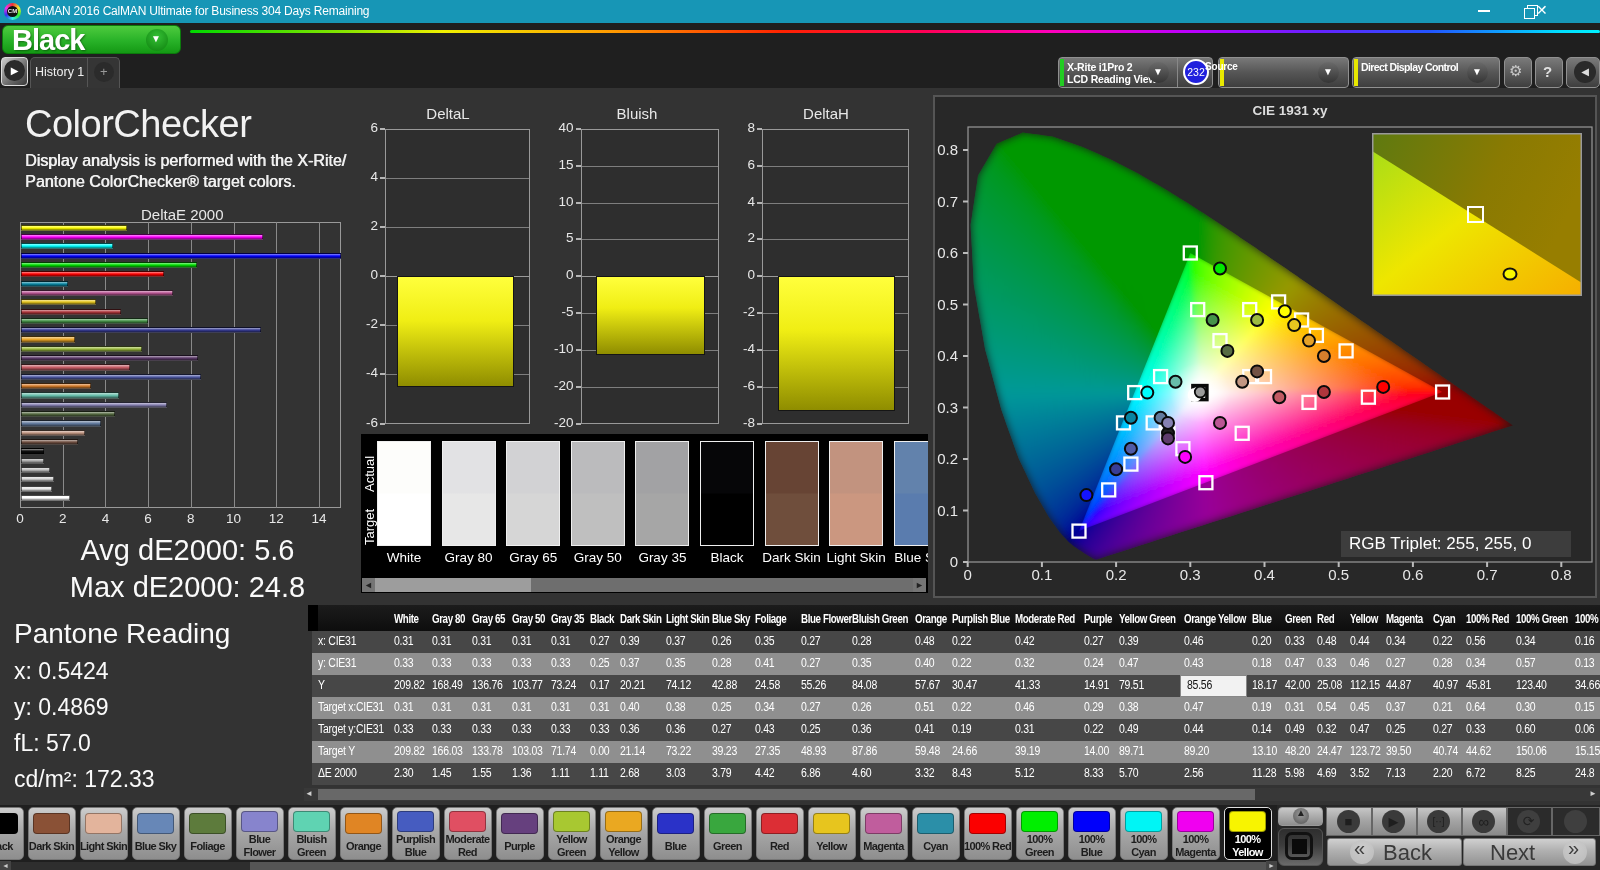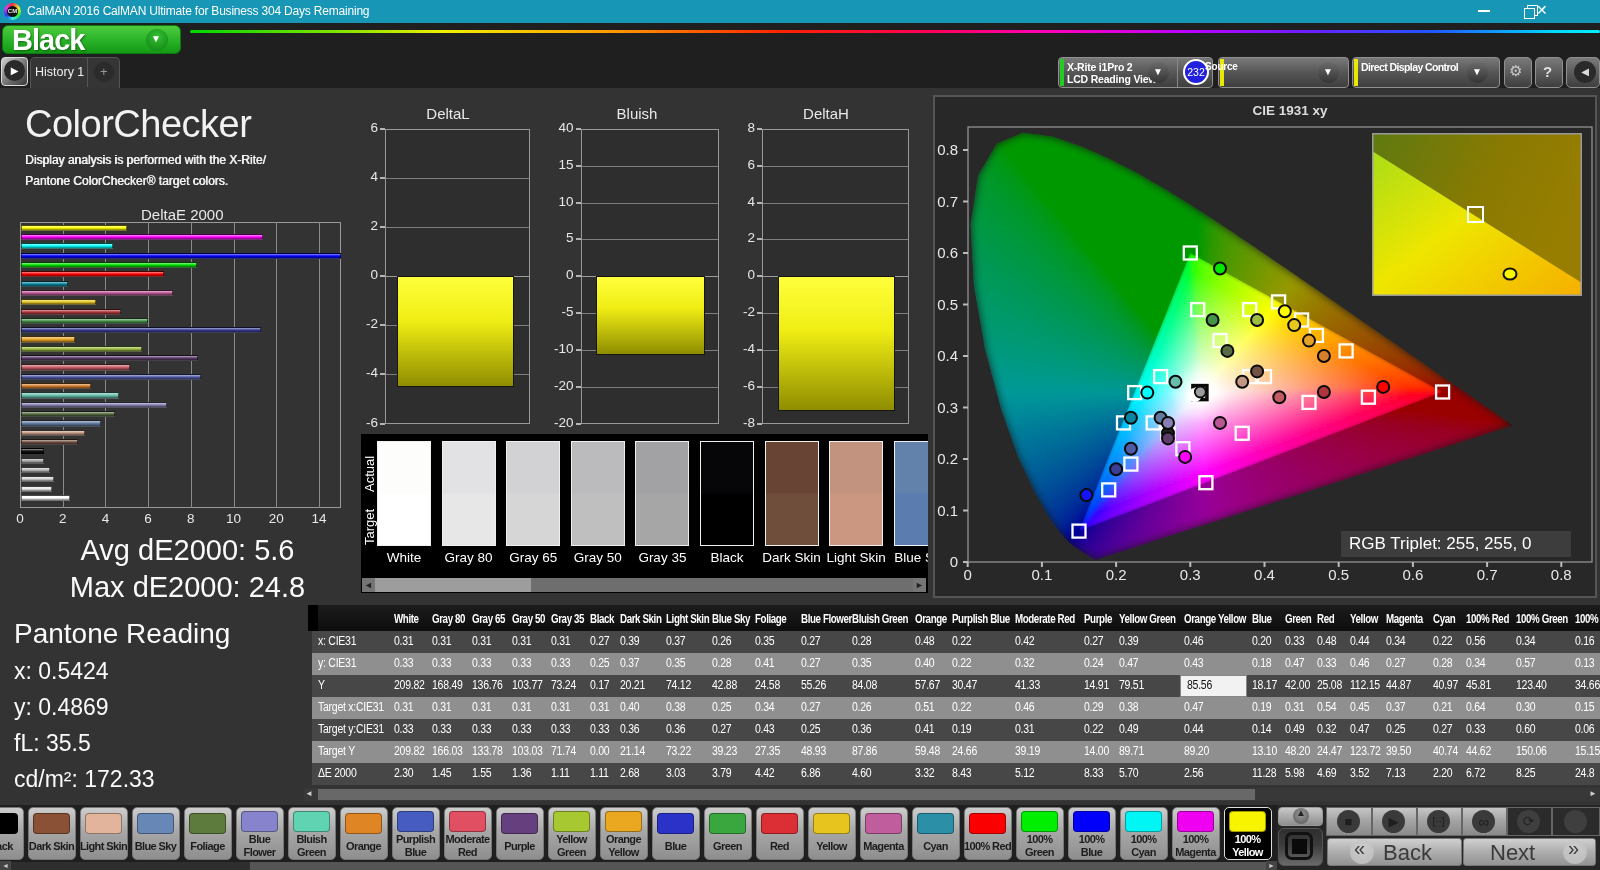--- a/index.html
+++ b/index.html
@@ -55,37 +55,37 @@
 <div class="abs" style="left:1467px;top:62px;width:21px;height:21px;border-radius:50%;background:linear-gradient(180deg,#6a6a6a,#353535)"></div>
 <div class="abs" style="left:1472px;top:66px;font-size:10px;color:#fff">▼</div>
 <div class="abs" style="left:1504px;top:57px;width:28px;height:31px;border-radius:5px;background:linear-gradient(180deg,#7a7a7a,#3e3e3e);border:1px solid #909090;box-sizing:border-box"></div>
 <div class="abs" style="left:1509px;top:62px;font-size:15px;color:#c8c8c8">⚙</div>
 <div class="abs" style="left:1535px;top:57px;width:28px;height:31px;border-radius:5px;background:linear-gradient(180deg,#7a7a7a,#3e3e3e);border:1px solid #909090;box-sizing:border-box"></div>
 <div class="abs" style="left:1543px;top:63px;font-size:15px;font-weight:bold;color:#e0e0e0">?</div>
 <div class="abs" style="left:1566px;top:57px;width:34px;height:31px;border-radius:5px;background:linear-gradient(180deg,#7a7a7a,#3e3e3e);border:1px solid #909090;box-sizing:border-box"></div>
 <div class="abs" style="left:1574px;top:61px;width:22px;height:22px;border-radius:50%;background:#2a2a2a;color:#ddd;font-size:10px;text-align:center;line-height:22px">◀</div>
 
 <div class="abs" style="left:25px;top:103px;font-size:38px;color:#f2f2f2;letter-spacing:-0.5px">ColorChecker</div>
-<div class="abs" style="left:25px;top:150px;font-size:12px;color:#f0f0f0;line-height:21px;text-shadow:0.6px 0 0 #f0f0f0">Display analysis is performed with the X-Rite/<br>Pantone ColorChecker® target colors.</div>
+<div class="abs" style="left:25px;top:150px;font-size:16px;color:#f0f0f0;line-height:21px;text-shadow:0.6px 0 0 #f0f0f0">Display analysis is performed with the X-Rite/<br>Pantone ColorChecker® target colors.</div>
 <div class="abs" style="left:141px;top:206px;font-size:15px;color:#e8e8e8">DeltaE 2000</div>
 <div class="abs" style="left:20px;top:222px;width:321px;height:286px;border:1px solid #999;box-sizing:border-box"></div>
 <div style="position:absolute;left:62.7px;top:222px;width:1px;height:286px;background:#8a8a8a"></div>
 <div style="position:absolute;left:105.4px;top:222px;width:1px;height:286px;background:#8a8a8a"></div>
 <div style="position:absolute;left:148.1px;top:222px;width:1px;height:286px;background:#8a8a8a"></div>
 <div style="position:absolute;left:190.8px;top:222px;width:1px;height:286px;background:#8a8a8a"></div>
 <div style="position:absolute;left:233.5px;top:222px;width:1px;height:286px;background:#8a8a8a"></div>
 <div style="position:absolute;left:276.2px;top:222px;width:1px;height:286px;background:#8a8a8a"></div>
 <div style="position:absolute;left:318.9px;top:222px;width:1px;height:286px;background:#8a8a8a"></div>
 <div class="axlab" style="position:absolute;left:5.0px;top:511px;width:30px;text-align:center">0</div>
 <div class="axlab" style="position:absolute;left:47.7px;top:511px;width:30px;text-align:center">2</div>
 <div class="axlab" style="position:absolute;left:90.4px;top:511px;width:30px;text-align:center">4</div>
 <div class="axlab" style="position:absolute;left:133.1px;top:511px;width:30px;text-align:center">6</div>
 <div class="axlab" style="position:absolute;left:175.8px;top:511px;width:30px;text-align:center">8</div>
 <div class="axlab" style="position:absolute;left:218.5px;top:511px;width:30px;text-align:center">10</div>
-<div class="axlab" style="position:absolute;left:261.2px;top:511px;width:30px;text-align:center">20</div>
+<div class="axlab" style="position:absolute;left:261.2px;top:511px;width:30px;text-align:center">12</div>
 <div class="axlab" style="position:absolute;left:303.9px;top:511px;width:30px;text-align:center">14</div>
 <div style="position:absolute;left:20.5px;top:224.6px;width:106.8px;height:6.3px;background:linear-gradient(180deg,#ffff8c 0%,#ffff00 50%,#7f7f00 100%);border:1px solid rgba(0,0,0,.55);box-sizing:border-box"></div>
 <div style="position:absolute;left:20.5px;top:233.9px;width:242.3px;height:6.3px;background:linear-gradient(180deg,#ff8cff 0%,#ff00ff 50%,#7f007f 100%);border:1px solid rgba(0,0,0,.55);box-sizing:border-box"></div>
 <div style="position:absolute;left:20.5px;top:243.2px;width:92.9px;height:6.3px;background:linear-gradient(180deg,#8cffff 0%,#00ffff 50%,#007f7f 100%);border:1px solid rgba(0,0,0,.55);box-sizing:border-box"></div>
 <div style="position:absolute;left:20.5px;top:252.6px;width:320.0px;height:6.3px;background:linear-gradient(180deg,#8c8cff 0%,#0000ff 50%,#00007f 100%);border:1px solid rgba(0,0,0,.55);box-sizing:border-box"></div>
 <div style="position:absolute;left:20.5px;top:261.9px;width:176.1px;height:6.3px;background:linear-gradient(180deg,#8cf18c 0%,#00e000 50%,#007000 100%);border:1px solid rgba(0,0,0,.55);box-sizing:border-box"></div>
 <div style="position:absolute;left:20.5px;top:271.2px;width:143.5px;height:6.3px;background:linear-gradient(180deg,#ff8c8c 0%,#ff0000 50%,#7f0000 100%);border:1px solid rgba(0,0,0,.55);box-sizing:border-box"></div>
 <div style="position:absolute;left:20.5px;top:280.5px;width:47.0px;height:6.3px;background:linear-gradient(180deg,#8fc8d4 0%,#0885a1 50%,#044250 100%);border:1px solid rgba(0,0,0,.55);box-sizing:border-box"></div>
 <div style="position:absolute;left:20.5px;top:289.8px;width:152.2px;height:6.3px;background:linear-gradient(180deg,#e0b2cf 0%,#bb5695 50%,#5d2b4a 100%);border:1px solid rgba(0,0,0,.55);box-sizing:border-box"></div>
 <div style="position:absolute;left:20.5px;top:299.2px;width:75.2px;height:6.3px;background:linear-gradient(180deg,#f4e59a 0%,#e7c71f 50%,#73630f 100%);border:1px solid rgba(0,0,0,.55);box-sizing:border-box"></div>
@@ -108,21 +108,21 @@
 <div style="position:absolute;left:20.5px;top:457.6px;width:23.7px;height:6.3px;background:linear-gradient(180deg,#d6d6d6 0%,#a5a5a5 50%,#525252 100%);border:1px solid rgba(0,0,0,.55);box-sizing:border-box"></div>
 <div style="position:absolute;left:20.5px;top:466.9px;width:29.0px;height:6.3px;background:linear-gradient(180deg,#e1e1e1 0%,#bdbdbd 50%,#5e5e5e 100%);border:1px solid rgba(0,0,0,.55);box-sizing:border-box"></div>
 <div style="position:absolute;left:20.5px;top:476.2px;width:33.1px;height:6.3px;background:linear-gradient(180deg,#ebebeb 0%,#d4d4d4 50%,#6a6a6a 100%);border:1px solid rgba(0,0,0,.55);box-sizing:border-box"></div>
 <div style="position:absolute;left:20.5px;top:485.6px;width:31.0px;height:6.3px;background:linear-gradient(180deg,#f3f3f3 0%,#e6e6e6 50%,#737373 100%);border:1px solid rgba(0,0,0,.55);box-sizing:border-box"></div>
 <div style="position:absolute;left:20.5px;top:494.9px;width:49.1px;height:6.3px;background:linear-gradient(180deg,#ffffff 0%,#ffffff 50%,#7f7f7f 100%);border:1px solid rgba(0,0,0,.55);box-sizing:border-box"></div>
 <div class="abs" style="left:0px;top:534px;width:375px;text-align:center;font-size:29px;color:#fafafa">Avg dE2000: 5.6</div>
 <div class="abs" style="left:0px;top:571px;width:375px;text-align:center;font-size:29px;color:#fafafa">Max dE2000: 24.8</div>
 <div class="abs" style="left:14px;top:618px;font-size:28px;color:#fafafa">Pantone Reading</div>
 <div class="abs" style="left:14px;top:658px;font-size:23px;color:#fafafa">x: 0.5424</div>
 <div class="abs" style="left:14px;top:694px;font-size:23px;color:#fafafa">y: 0.4869</div>
-<div class="abs" style="left:14px;top:730px;font-size:23px;color:#fafafa">fL: 35.5</div>
+<div class="abs" style="left:14px;top:730px;font-size:23px;color:#fafafa">fL: 57.0</div>
 <div class="abs" style="left:14px;top:766px;font-size:23px;color:#fafafa">cd/m²: 172.33</div>
 <div class="dtitle" style="left:388.0px;top:105px">DeltaL</div>
 <div style="position:absolute;left:385.0px;top:129.0px;width:145.0px;height:294.5px;background:#2e2e2e;border:1px solid #999;box-sizing:border-box"></div>
 <div style="position:absolute;left:380.0px;top:128.0px;width:5px;height:2px;background:#b5b5b5"></div>
 <div class="axlab" style="position:absolute;left:352.0px;top:120.0px;width:26px;text-align:right">6</div>
 <div style="position:absolute;left:386.0px;top:178.1px;width:143.0px;height:1px;background:#7e7e7e"></div>
 <div style="position:absolute;left:380.0px;top:177.1px;width:5px;height:2px;background:#b5b5b5"></div>
 <div class="axlab" style="position:absolute;left:352.0px;top:169.1px;width:26px;text-align:right">4</div>
 <div style="position:absolute;left:386.0px;top:227.2px;width:143.0px;height:1px;background:#7e7e7e"></div>
 <div style="position:absolute;left:380.0px;top:226.2px;width:5px;height:2px;background:#b5b5b5"></div>

